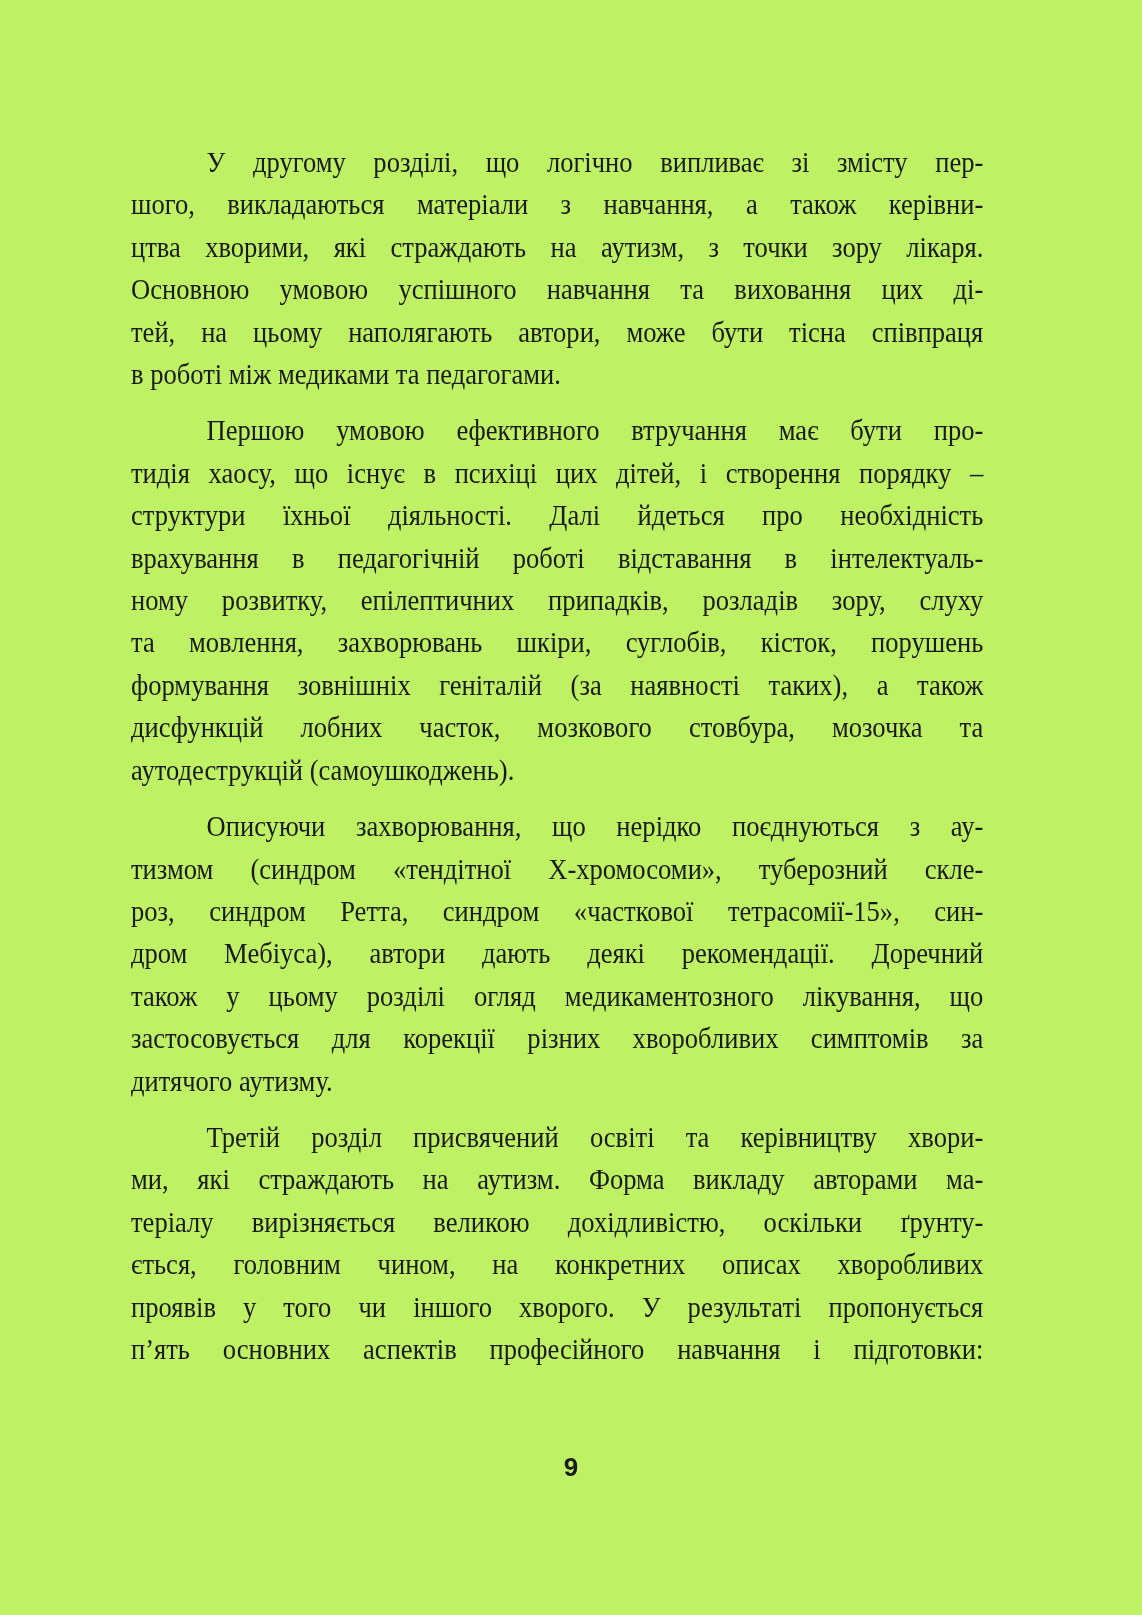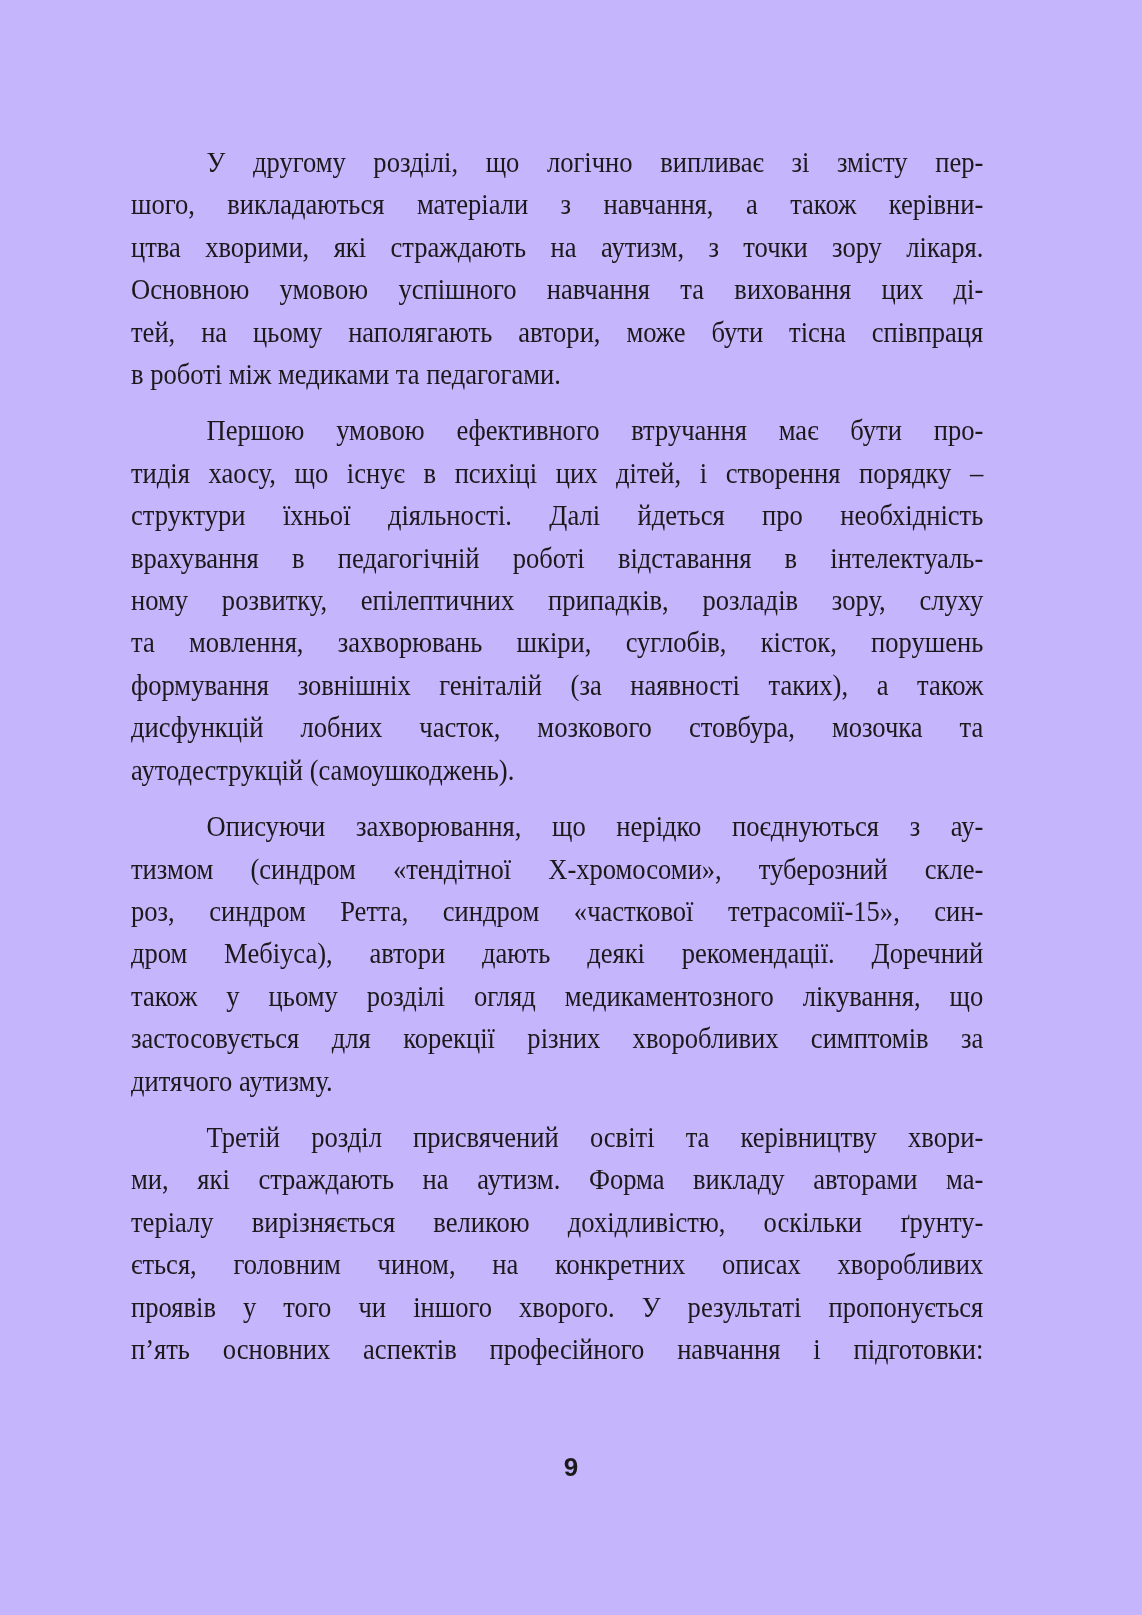--- a/index.html
+++ b/index.html
@@ -1,17 +1,17 @@
 <!DOCTYPE html>
 <html><head>
 <meta charset="utf-8">
 <style>
   html, body { margin: 0; padding: 0; background: #ffffff; }
   body { width: 1142px; height: 1615px; position: relative; overflow: hidden; }
-  .page { position: absolute; left: 0; top: 0; width: 1142px; height: 1615px; background: #c4b5fd; }
+  .page { position: absolute; left: 0; top: 0; width: 1142px; height: 1615px; background: #bef264; }
   .text-block {
     position: absolute; left: 131px; top: 141px; width: 852px;
     font-family: "Liberation Serif", serif;
     font-size: 29.5px; line-height: 42.4px; color: #1a1a1a;
     transform: scaleX(0.9); transform-origin: left top;
   }
   .text-block-inner { width: 947px; }
   .para { margin: 0 0 14px 0; }
   .line { display: block; text-align: justify; text-align-last: justify; white-space: nowrap; }
   .line.last { text-align-last: left; }

